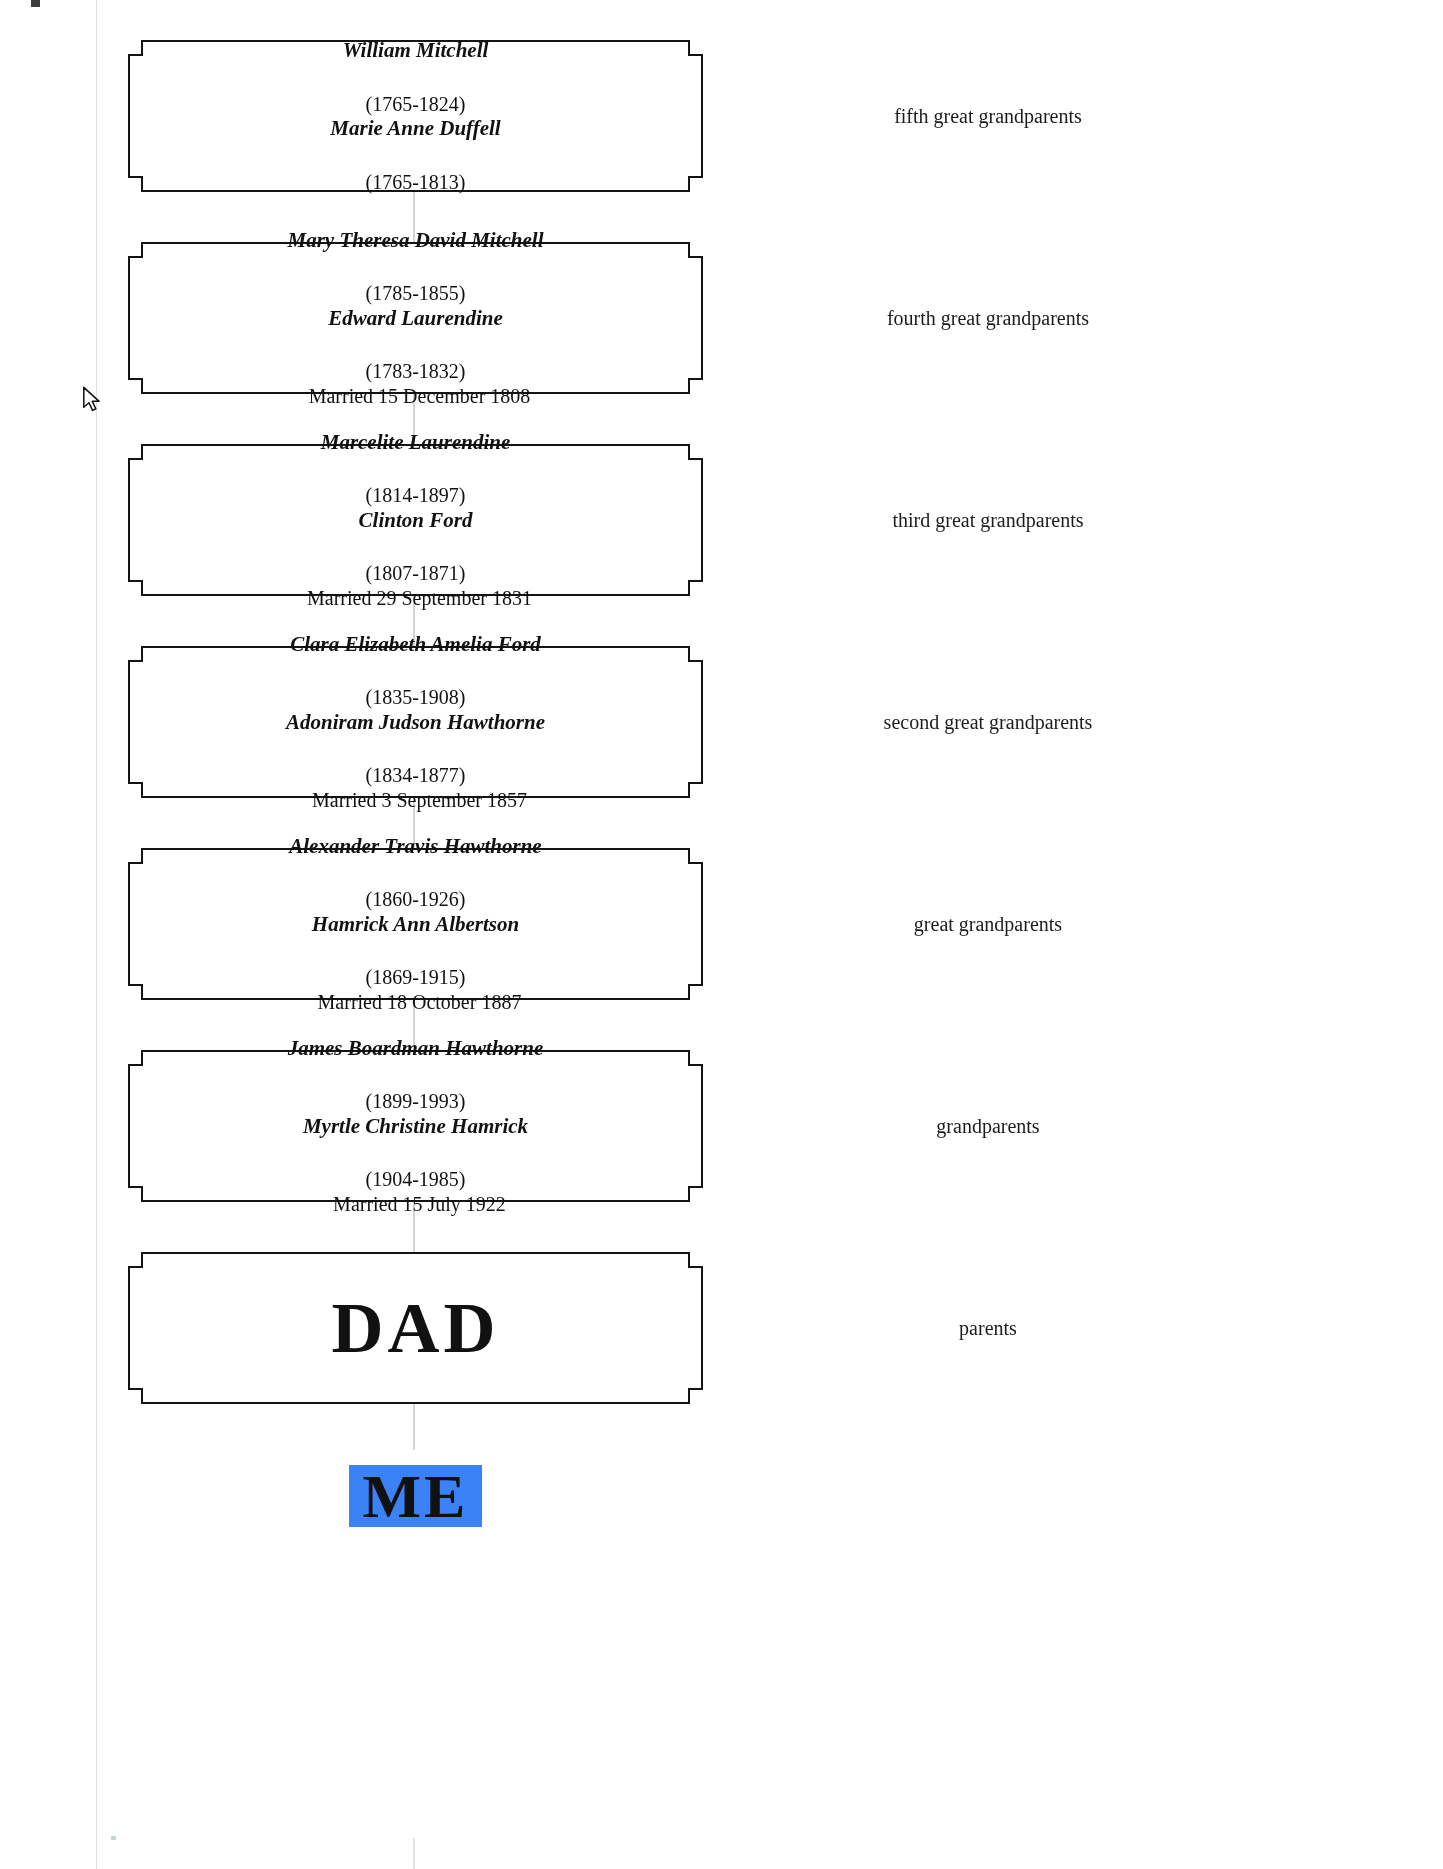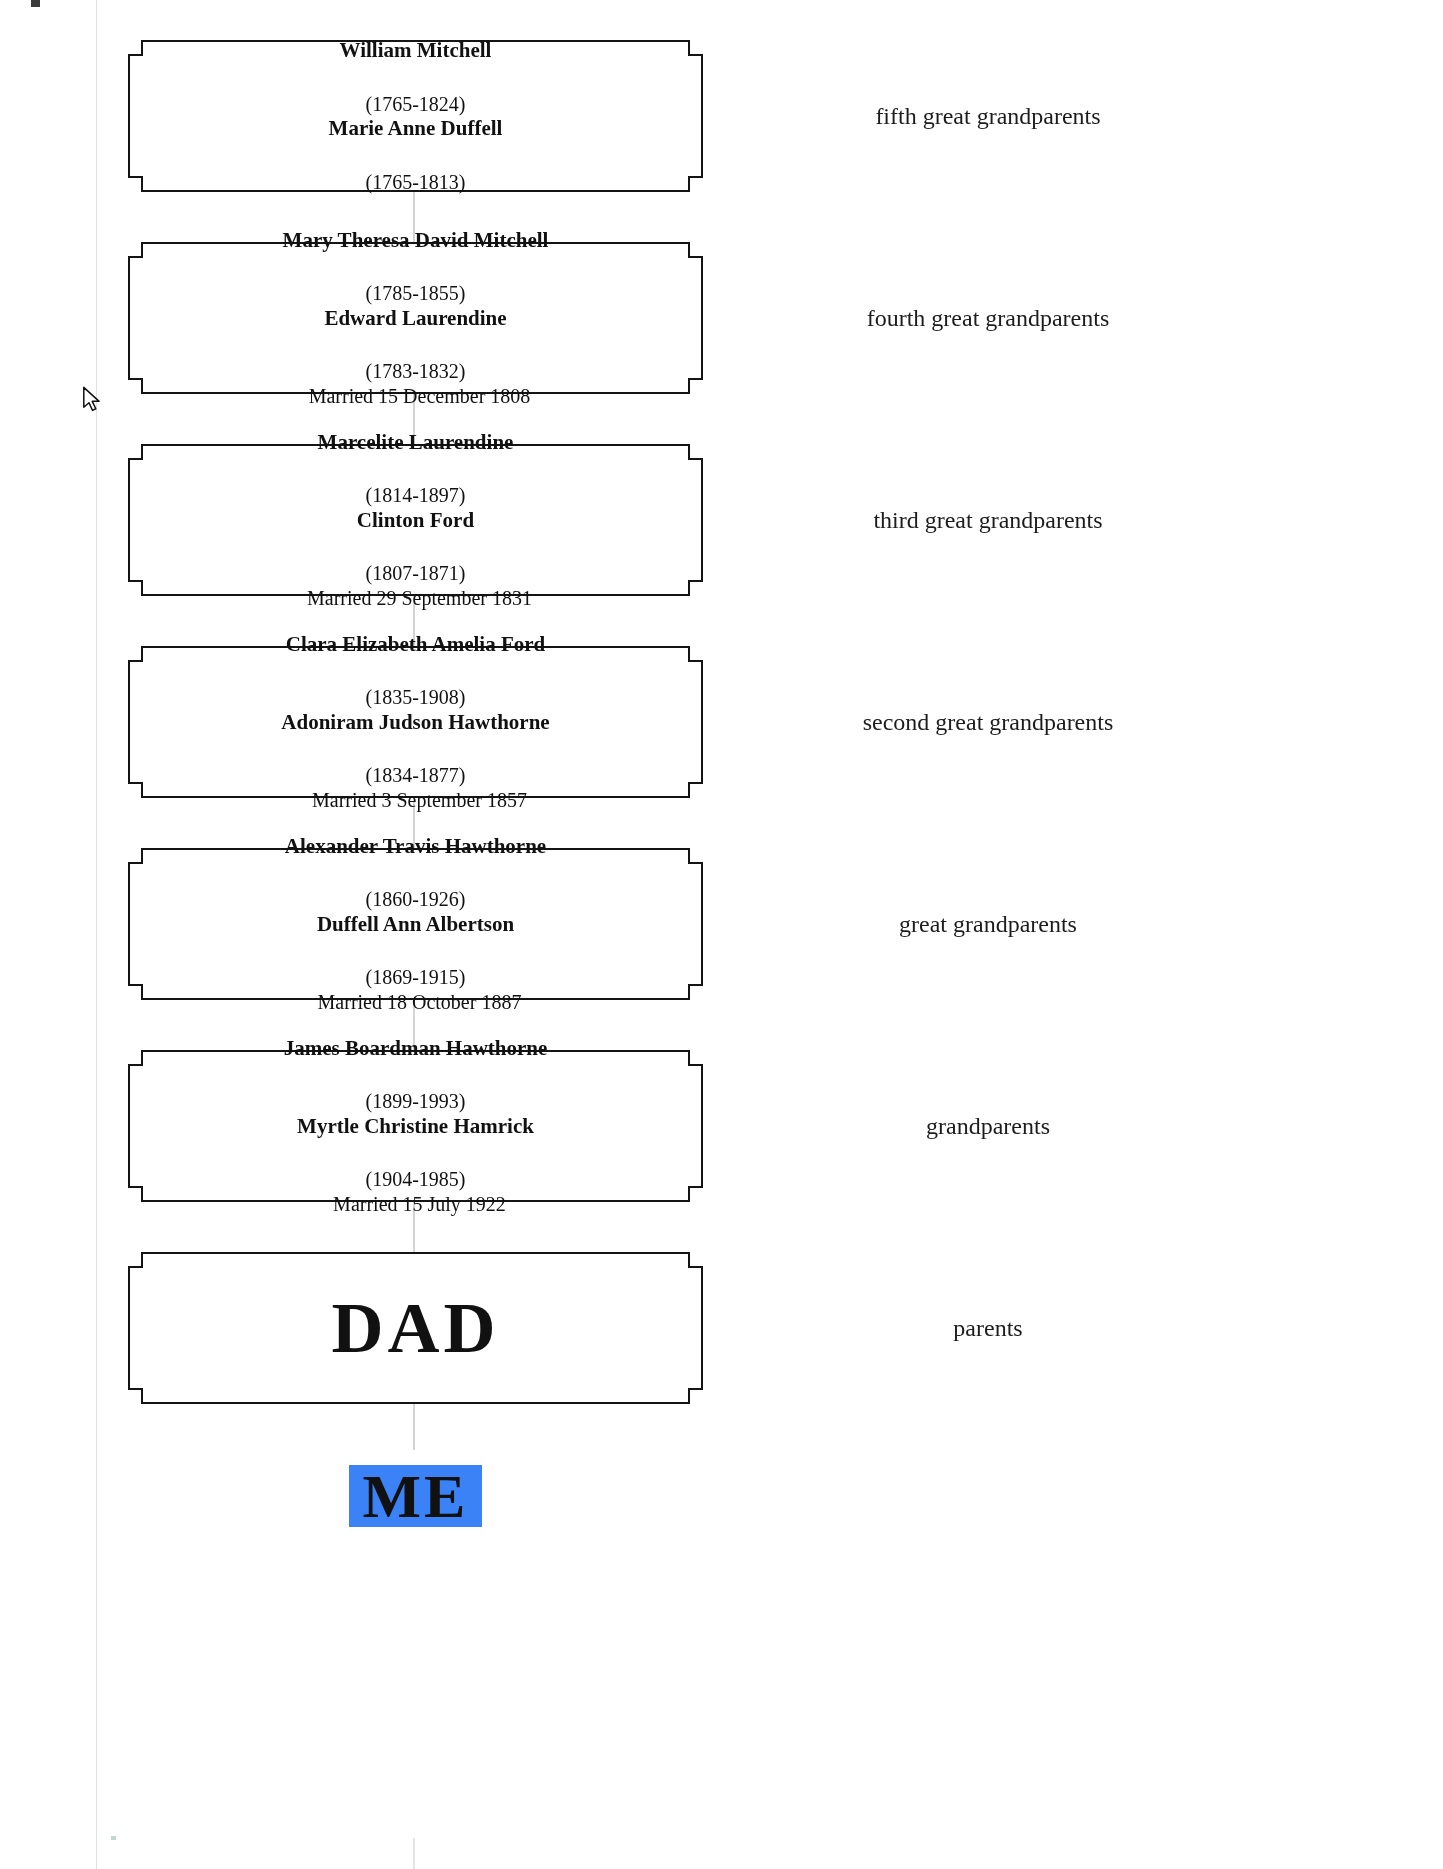--- a/index.html
+++ b/index.html
@@ -28,27 +28,27 @@
     position:absolute;left:128px;top:0;width:575px;height:152px;
   }
   .box-border{
     position:absolute;left:0;top:0;width:100%;height:100%;
   }
   .box-content{
     position:relative;z-index:2;width:100%;height:100%;
     display:flex;flex-direction:column;align-items:center;justify-content:center;
     text-align:center;line-height:1.22;
   }
-  .person-name{font-size:21px;font-weight:bold;}
+  .person-name{font-size:21px;font-weight:bold;font-style:italic;}
   .person-years{font-size:20px;margin-top:28px;}
   .married-line{font-size:20px;margin-left:8px;}
   .gen-label{
     position:absolute;left:838px;top:0;width:300px;height:152px;
     display:flex;align-items:center;justify-content:center;
-    font-size:24px;color:#1c1c1c;text-align:center;
+    font-size:20px;color:#1c1c1c;text-align:center;
   }
   .big-name{
     font-size:72px;font-weight:bold;letter-spacing:4px;line-height:1;
   }
   .me-row{
     position:absolute;left:128px;top:1448px;width:575px;height:96px;
     display:flex;align-items:center;justify-content:center;
   }
   .me-text{
     font-size:62px;font-weight:bold;letter-spacing:3px;line-height:1;
@@ -137,21 +137,21 @@
   </div>
 
   <div class="gen-row" style="top:848px">
     <div class="gen-box">
       <svg class="box-border" viewBox="0 0 575 152" preserveAspectRatio="none">
         <path d="M 14 1 H 561 V 15 H 574 V 137 H 561 V 151 H 14 V 137 H 1 V 15 H 14 Z" fill="#ffffff" stroke="#141414" stroke-width="2"></path>
       </svg>
       <div class="box-content">
         <div class="person-name">Alexander Travis Hawthorne</div>
         <div class="person-years">(1860-1926)</div>
-        <div class="person-name">Duffell Ann Albertson</div>
+        <div class="person-name">Hamrick Ann Albertson</div>
         <div class="person-years">(1869-1915)</div>
         <div class="married-line">Married 18 October 1887</div>
       </div>
     </div>
     <div class="gen-label">great grandparents</div>
   </div>
 
   <div class="gen-row" style="top:1050px">
     <div class="gen-box">
       <svg class="box-border" viewBox="0 0 575 152" preserveAspectRatio="none">

